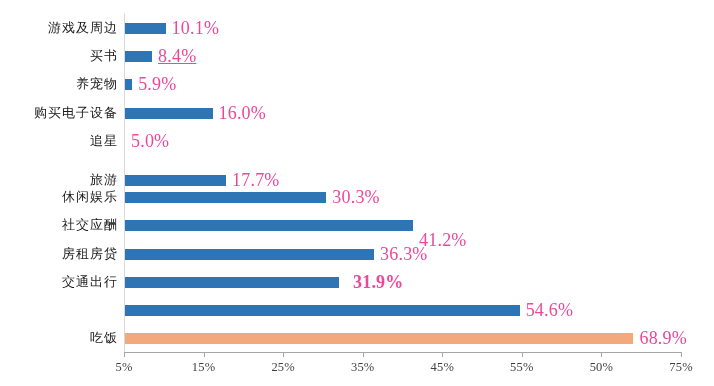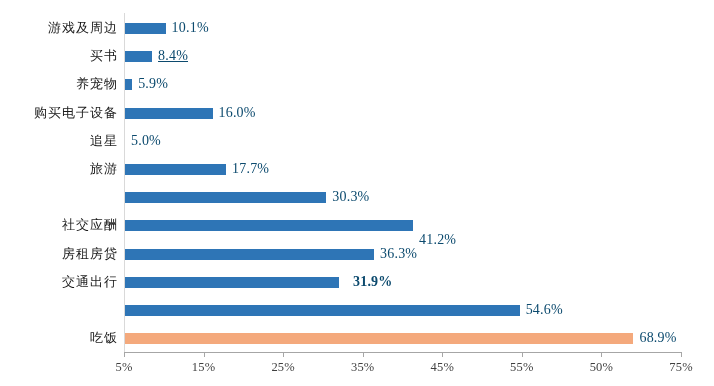--- a/index.html
+++ b/index.html
@@ -92,22 +92,22 @@
     background: #2e75b6;
   }
   .bar.highlight {
     background: #f4a97c;
   }
   .val-label {
     position: absolute;
     top: 0;
     height: 28px;
     line-height: 28px;
-    font-size: 14px;
-    color: #0c4a6e;
+    font-size: 18px;
+    color: #ec4899;
     white-space: nowrap;
     letter-spacing: 0.2px;
   }
 </style>
 </head>
 <body>
 
 <div id="chart-root">
   <div class="plot-area">
 
@@ -131,26 +131,27 @@
         </div>
         <div class="row" style="top: 98.6px;">
           <div class="cat-label">购买电子设备</div>
           <div class="bar" style="width: 87.5286px; background: rgb(46, 117, 182);"></div>
           <div class="val-label" style="left: 218.529px;">16.0%</div>
         </div>
         <div class="row" style="top: 126.8px;">
           <div class="cat-label">追星</div>
           <div class="val-label" style="left: 131px;">5.0%</div>
         </div>
-        <div class="row" style="top: 155px;">
+        <div class="row" style="top: 166px;">
           <div class="cat-label">旅游</div>
           <div class="bar" style="width: 101.056px; background: rgb(46, 117, 182);"></div>
           <div class="val-label" style="left: 232.056px;">17.7%</div>
         </div>
         <div class="row" style="top: 183.2px;">
+          <div class="cat-label">休闲娱乐</div>
           <div class="bar" style="width: 201.316px; background: rgb(46, 117, 182);"></div>
           <div class="val-label" style="left: 332.316px;">30.3%</div>
         </div>
         <div class="row" style="top: 211.4px;">
           <div class="cat-label">社交应酬</div>
           <div class="bar" style="width: 288.049px; background: rgb(46, 117, 182);"></div>
           <div class="val-label" style="left: 419.049px; margin-top: 15px;">41.2%</div>
         </div>
         <div class="row" style="top: 239.6px;">
           <div class="cat-label">房租房贷</div>

